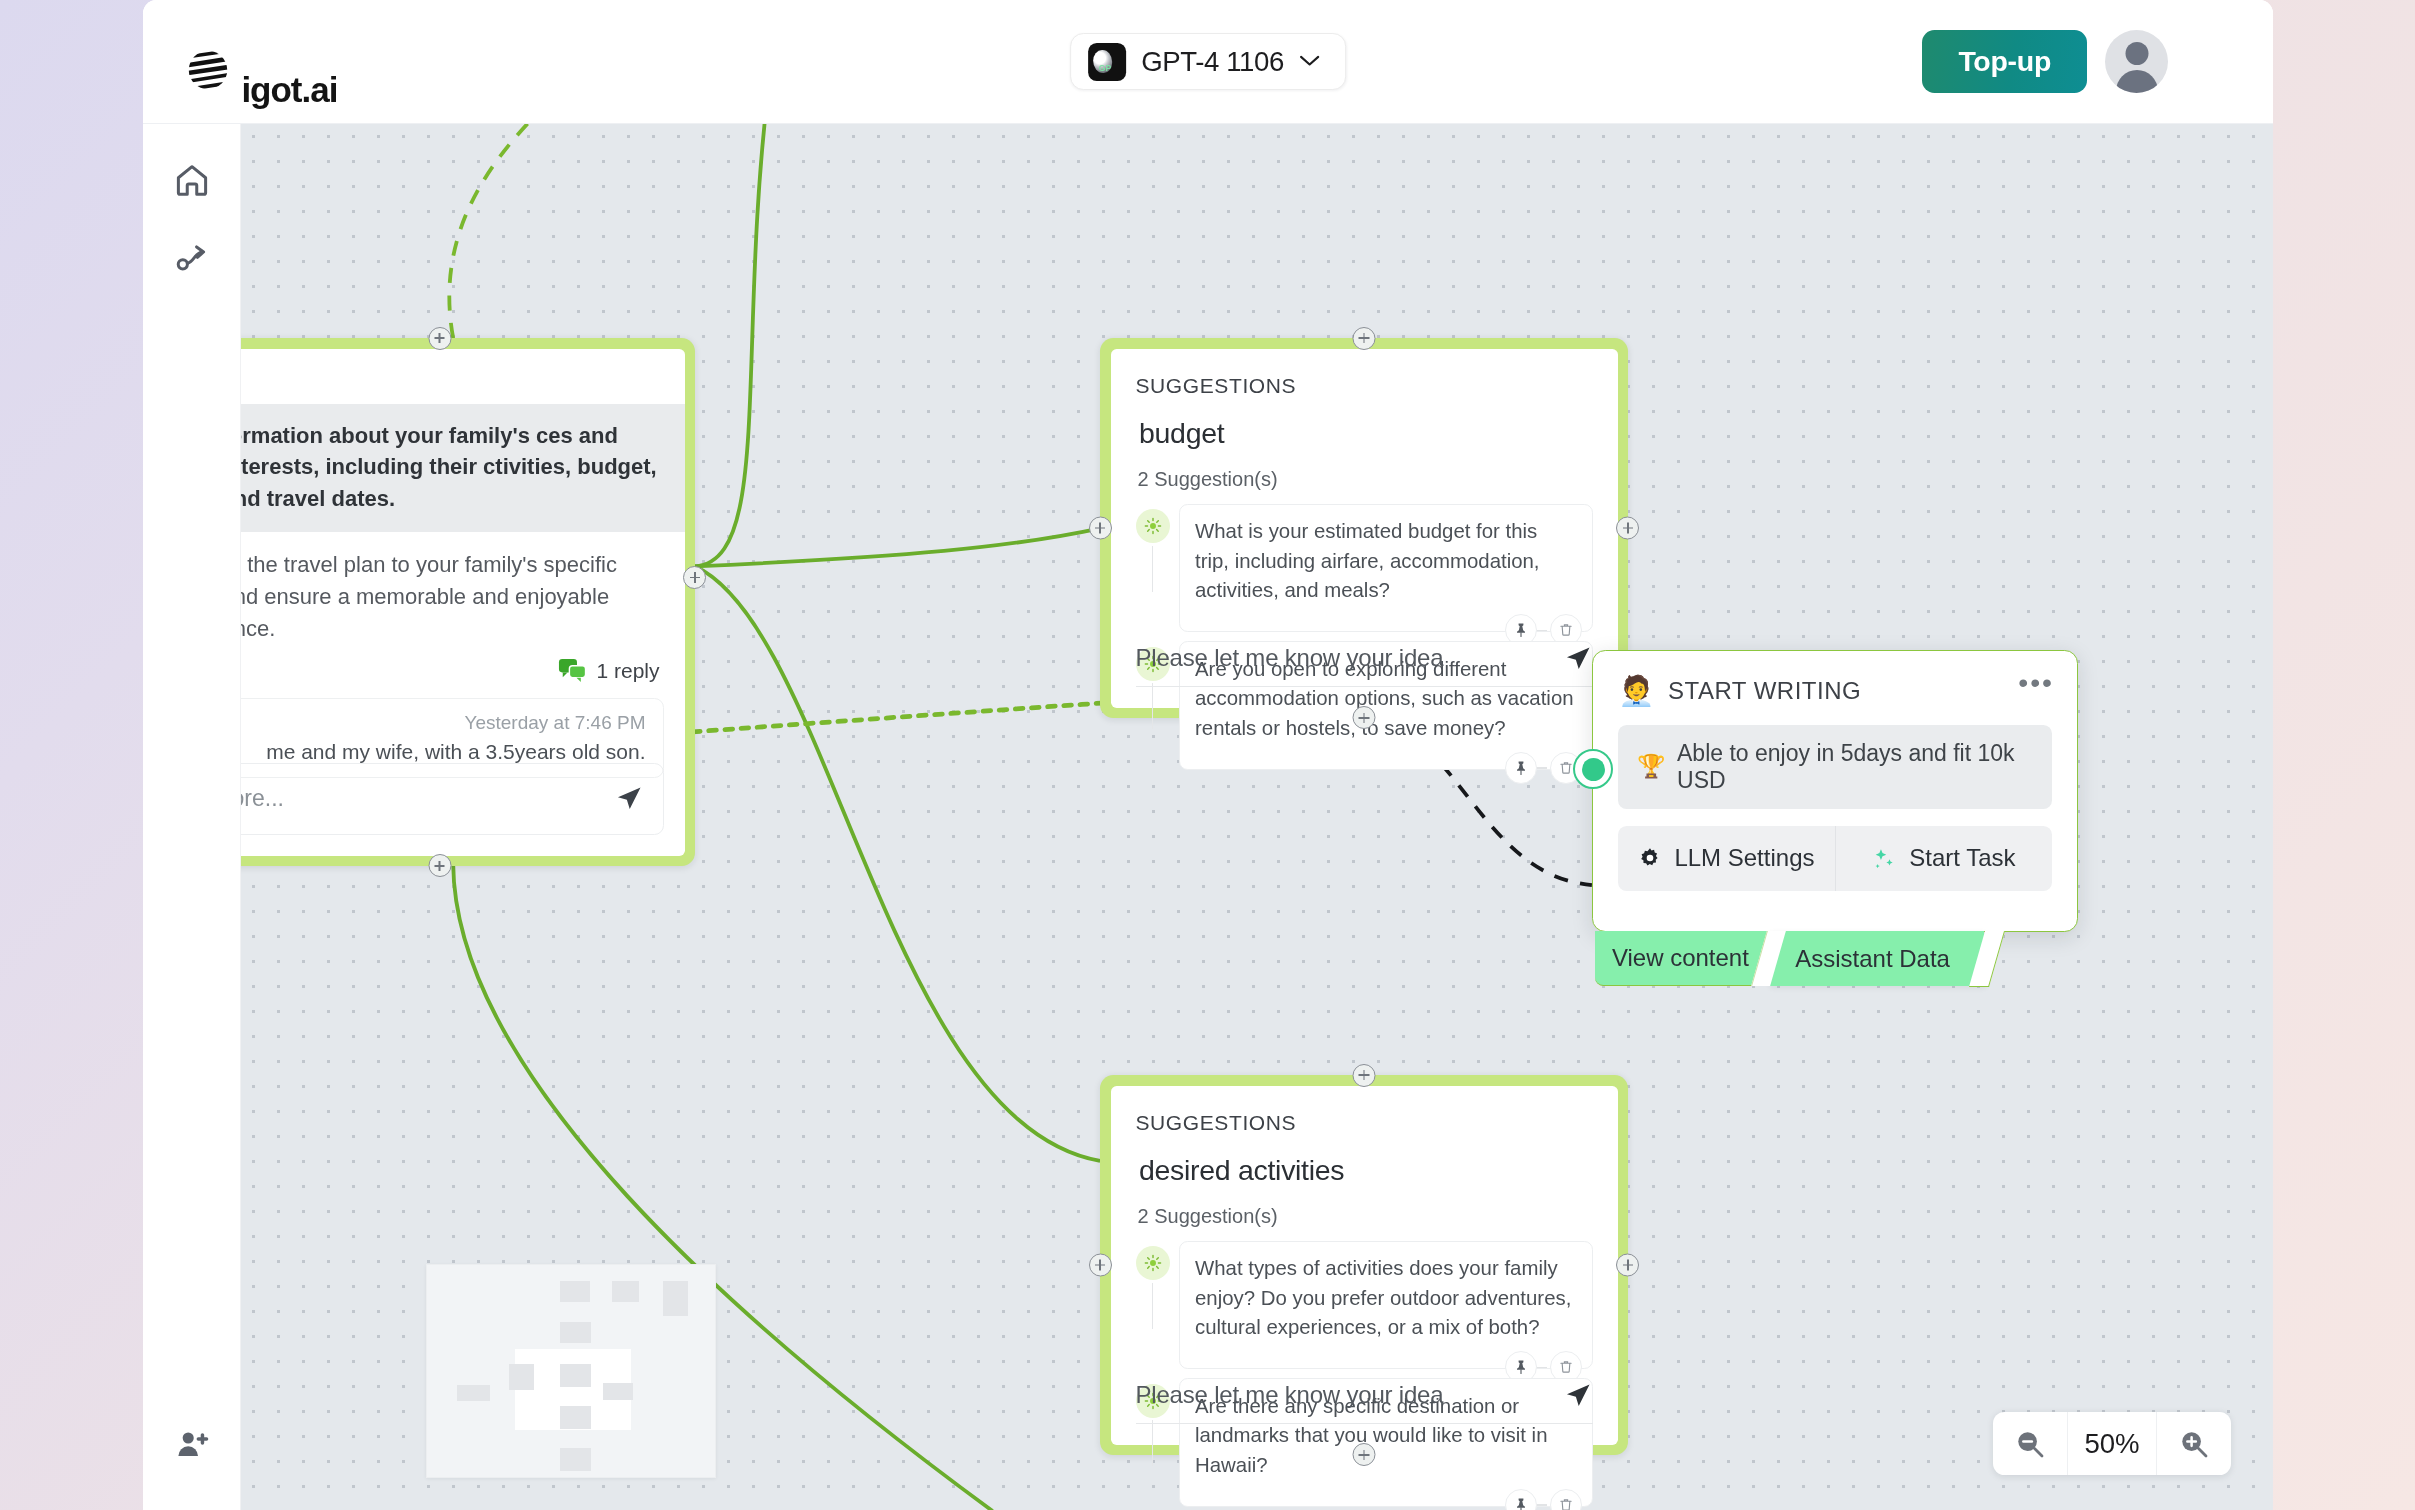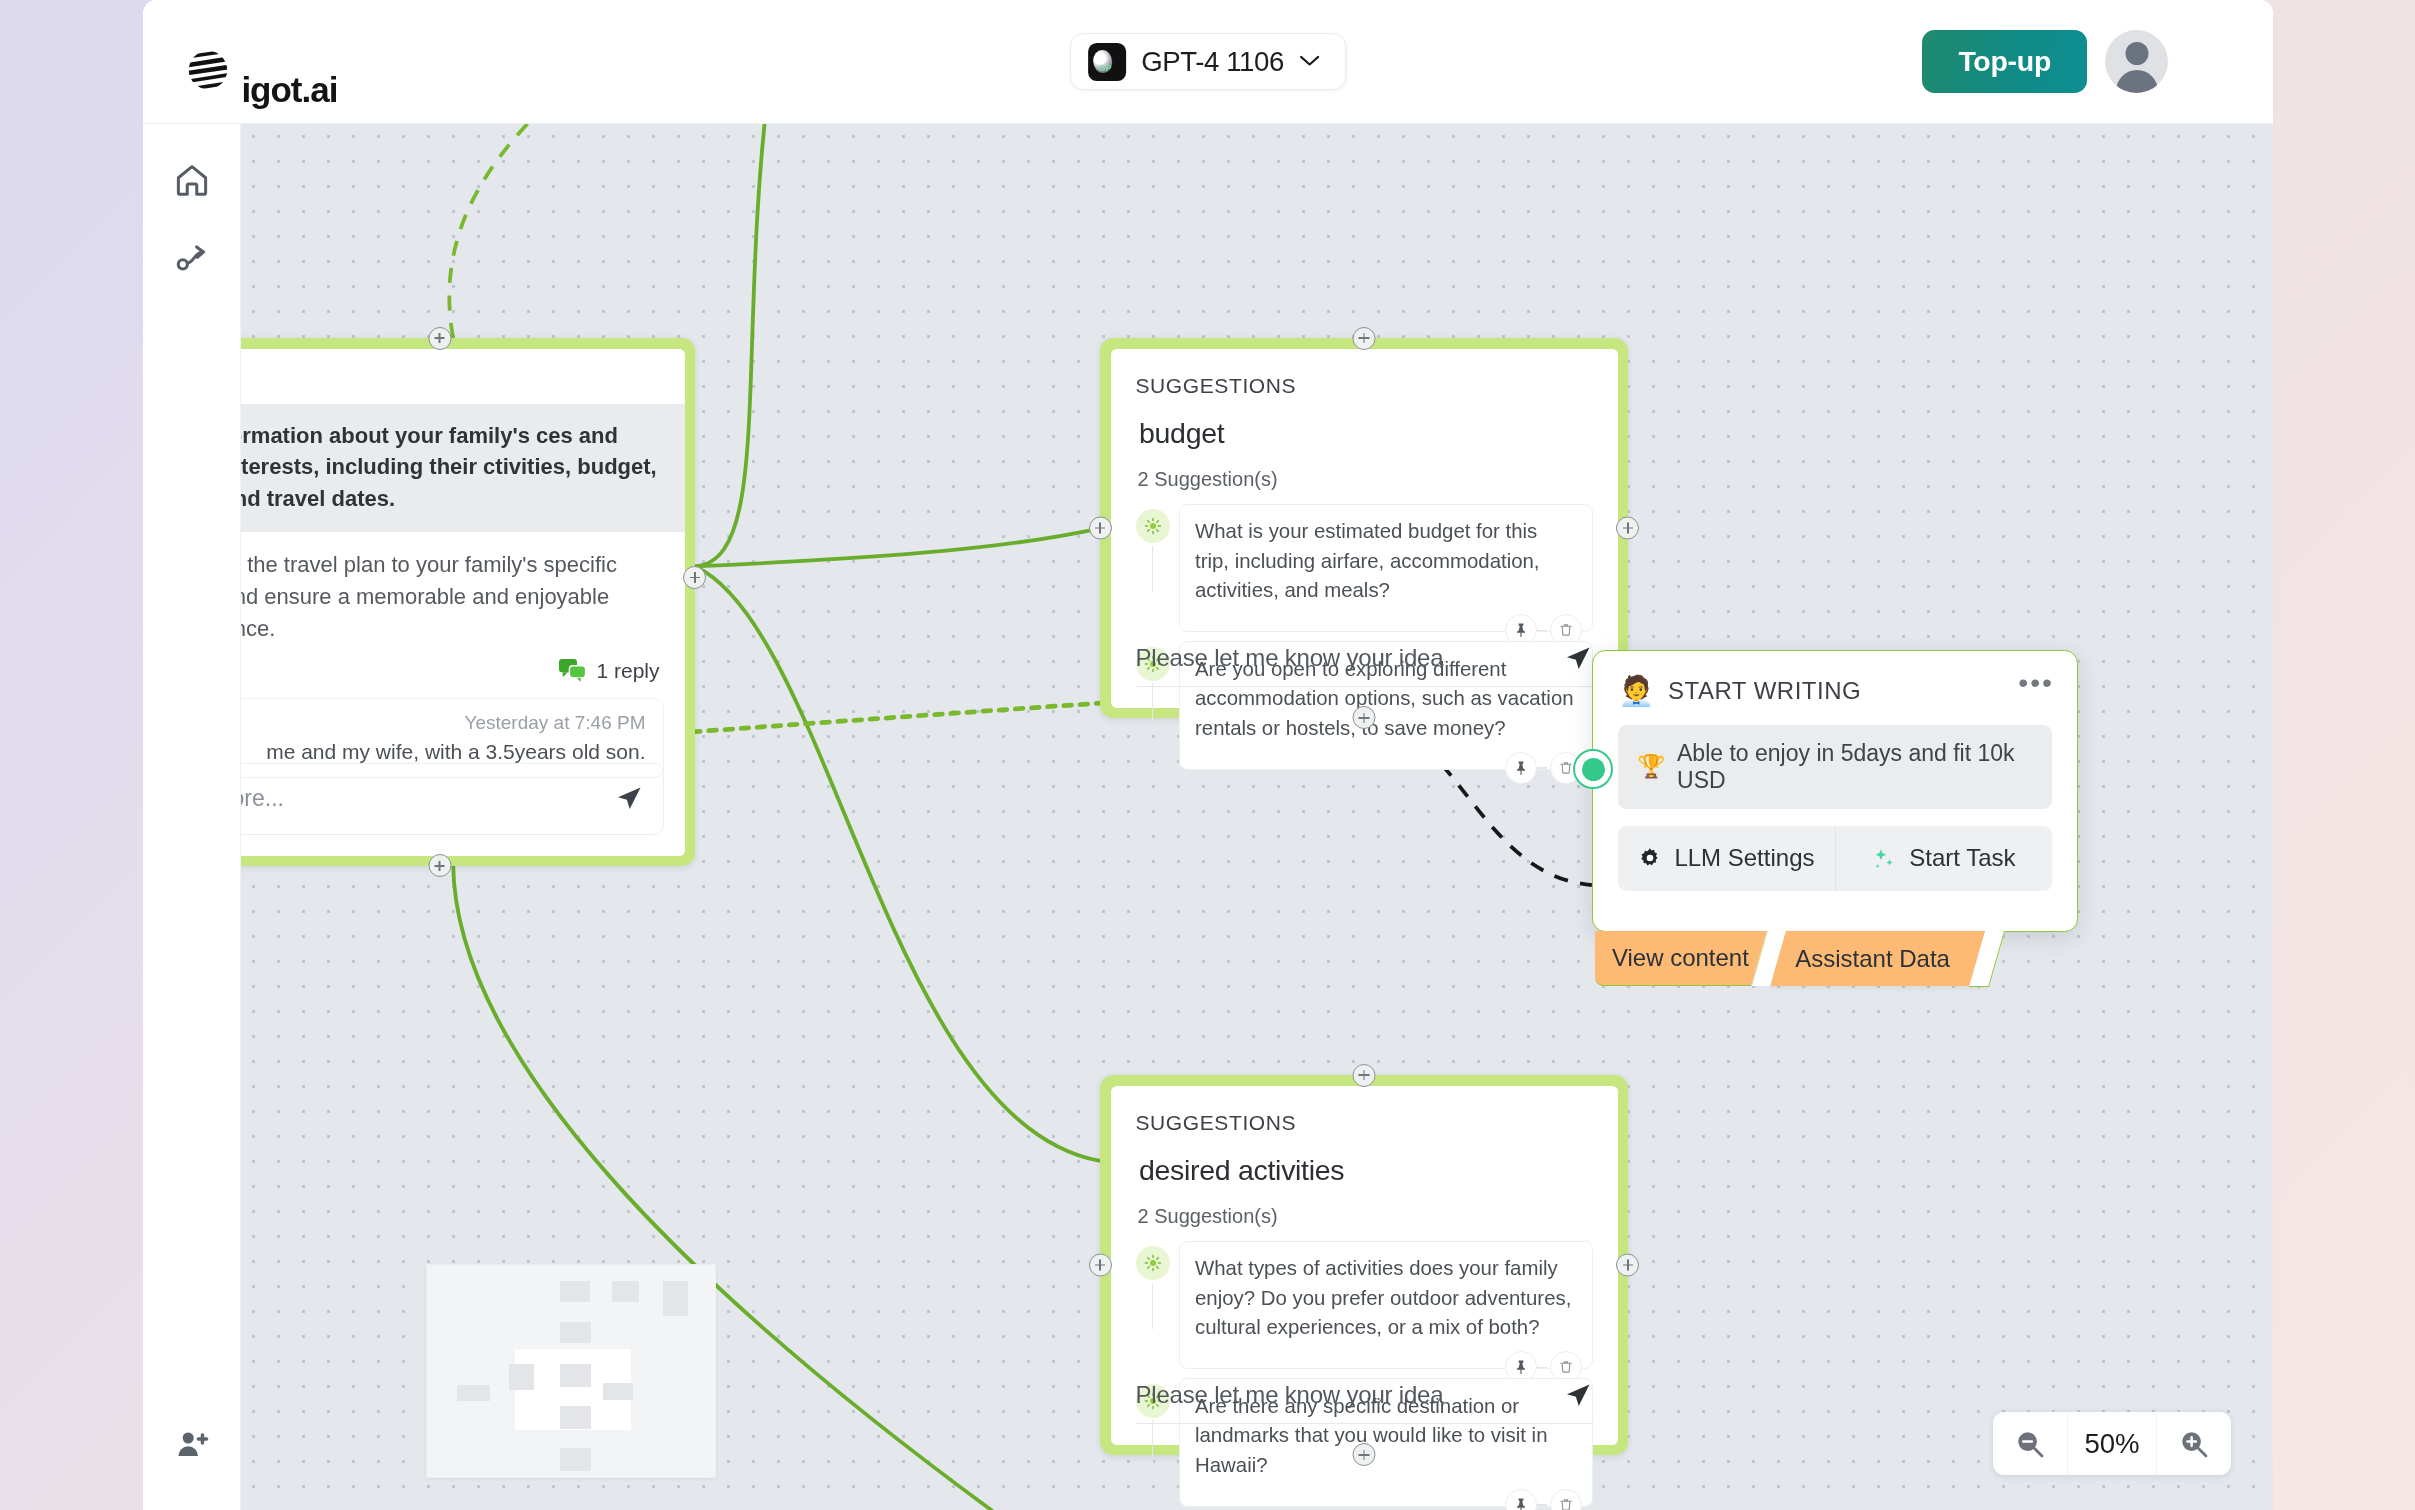--- a/index.html
+++ b/index.html
@@ -164,21 +164,21 @@
   .sw-act { flex:1; display:flex; align-items:center; justify-content:center; gap:12.4px;
             font-size:24px; color:#2c3137; cursor:pointer; }
   .sw-act + .sw-act { border-left:1px solid #e1e3e6; }
   .sw-status {
     position:absolute; left:-20px; top:98px; width:40px; height:40px; border-radius:50%;
     background:#fff; border:2.9px solid #36c98a; display:flex; align-items:center; justify-content:center;
   }
   .sw-status i { width:23px;height:23px;border-radius:50%;background:#32c98a; display:block;}
   .sw-tabs { position:absolute; left:1.9px; top:100%; display:flex; }
   .sw-tab {
-    height:55px; background:#fdba74; display:flex; align-items:center;
+    height:55px; background:#86efac; display:flex; align-items:center;
     font-size:24px; color:#2c3137; cursor:pointer; position:relative;
   }
   .tab-a { padding:0 25px 0 17px; border-bottom:1.5px solid #8cc63f; border-radius:0 0 0 8.6px;}
   .tab-b { padding:0 34px 0 27px; margin-left:-5.7px; box-shadow:1.9px 1.9px 5.7px rgba(20,30,40,.07); }
   .tab-b::after {
     content:""; position:absolute; right:-13.3px; top:0; width:19px; height:55px;
     background:#fff; transform:skewX(-16deg); border-right:1.5px solid #8cc63f; border-bottom:1.5px solid #8cc63f;
   }
   .tab-sep { position:absolute; left:-9.5px; top:0; width:19px; height:55px; background:#fff; transform:skewX(-16deg); border-left:1.5px solid #c9dfa6;}
 

